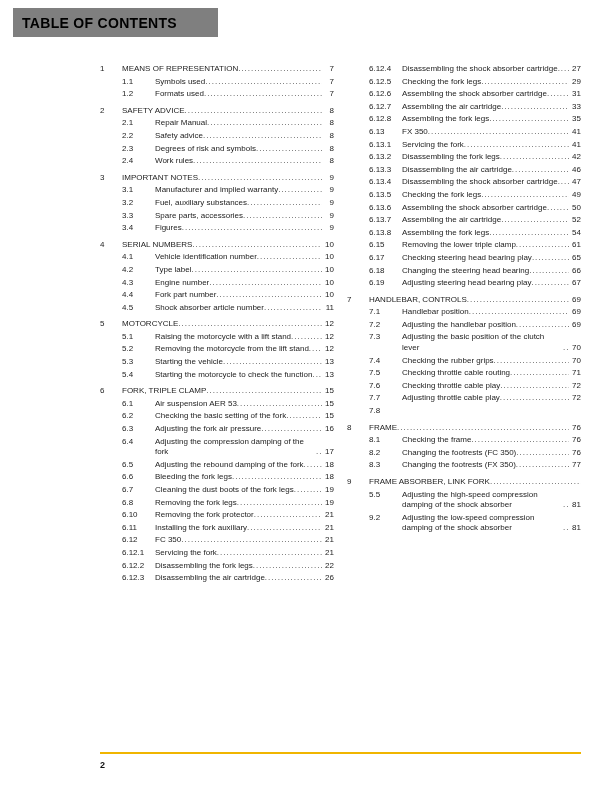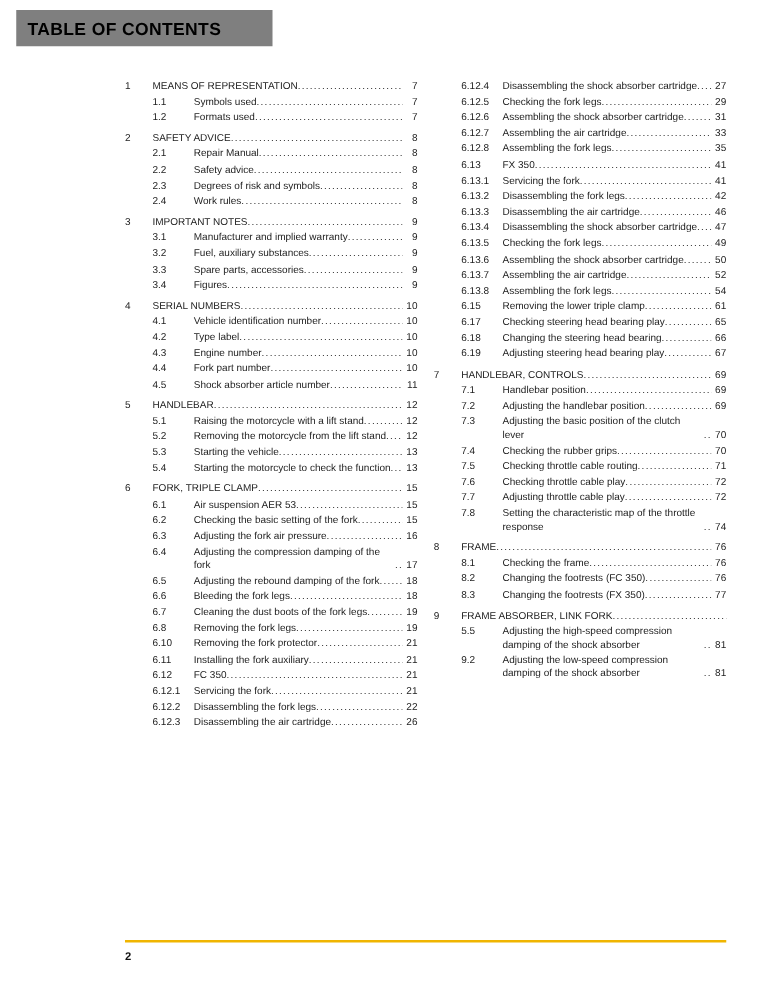--- a/index.html
+++ b/index.html
@@ -211,21 +211,21 @@
         <span class="num">4.5</span>
         <div class="body">
           <span class="text">Shock absorber article number</span>
           <span class="leader"></span>
           <span class="page">11</span>
         </div>
       </div>
       <div class="entry l1">
         <span class="num">5</span>
         <div class="body">
-          <span class="text">HANDLEBAR</span>
+          <span class="text">MOTORCYCLE</span>
           <span class="leader"></span>
           <span class="page">12</span>
         </div>
       </div>
       <div class="entry l2">
         <span class="num">5.1</span>
         <div class="body">
           <span class="text">Raising the motorcycle with a lift stand</span>
           <span class="leader"></span>
           <span class="page">12</span>
@@ -580,25 +580,20 @@
       <div class="entry l2">
         <span class="num">7.7</span>
         <div class="body">
           <span class="text">Adjusting throttle cable play</span>
           <span class="leader"></span>
           <span class="page">72</span>
         </div>
       </div>
       <div class="entry l2">
         <span class="num">7.8</span>
-        <div class="body">
-          <span class="text">Setting the characteristic map of the throttle response</span>
-          <span class="leader"></span>
-          <span class="page">74</span>
-        </div>
       </div>
       <div class="entry l1">
         <span class="num">8</span>
         <div class="body">
           <span class="text">FRAME</span>
           <span class="leader"></span>
           <span class="page">76</span>
         </div>
       </div>
       <div class="entry l2">

